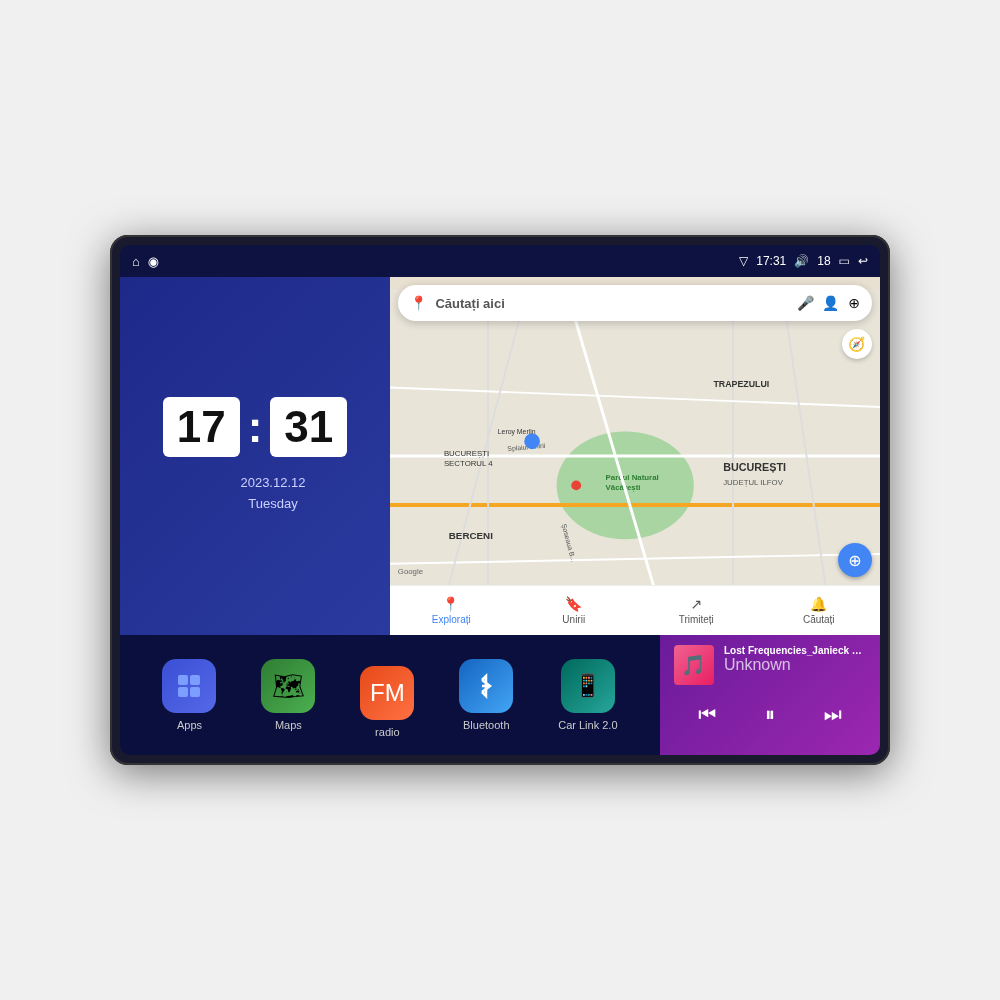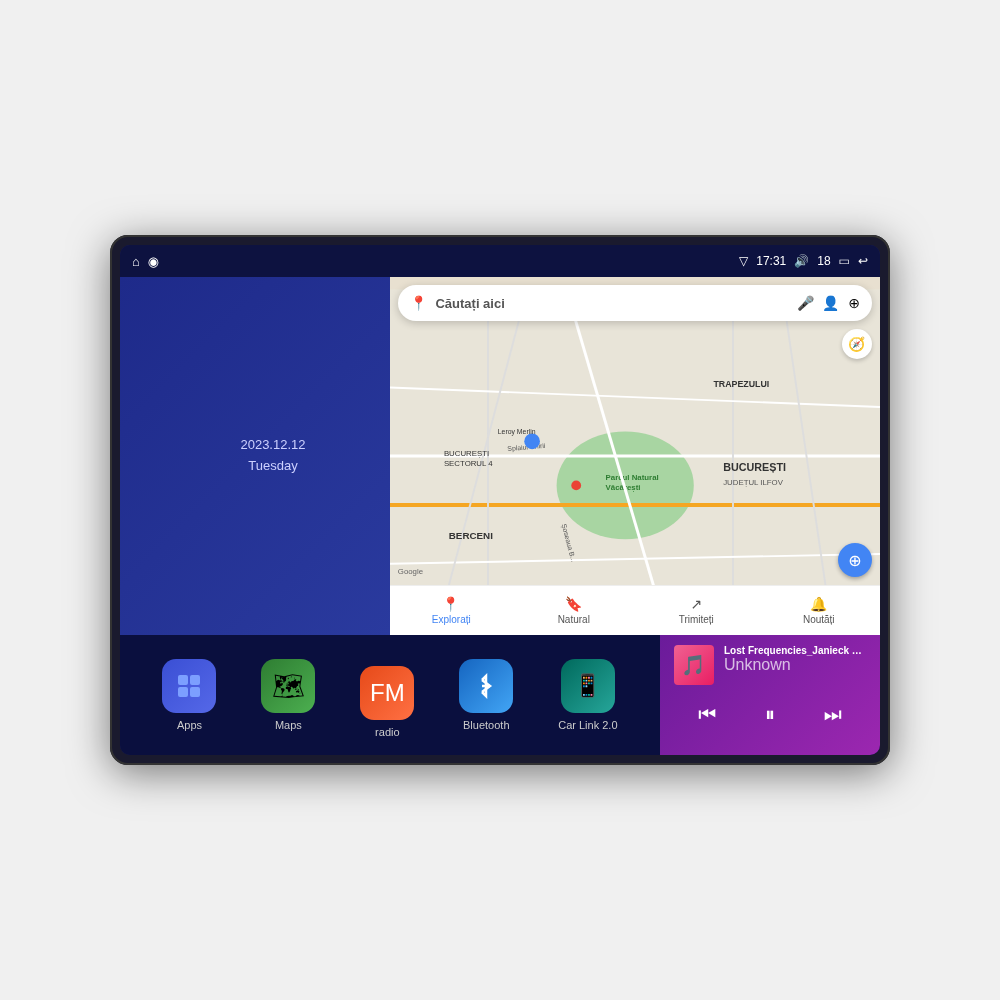--- a/index.html
+++ b/index.html
@@ -372,20 +372,25 @@
         <span>▭</span>
         <span>↩</span>
       </div>
     </div>
 
     <div class="main-area">
 
       <div class="top-section">
 
         <div class="clock-panel">
+          <div class="clock-display">
+            <div class="clock-digit">17</div>
+            <div class="clock-colon">:</div>
+            <div class="clock-digit">31</div>
+          </div>
           <div class="date-text">
             <div>2023.12.12</div>
             <div>Tuesday</div>
           </div>
         </div>
 
         <div class="map-panel">
 
           
           <svg class="map-svg" viewBox="0 0 500 340" xmlns="http://www.w3.org/2000/svg">
@@ -444,29 +449,29 @@
           <div class="map-location-btn">⊕</div>
 
           
           <div class="map-bottom-nav">
             <div class="map-nav-item active">
               <span class="map-nav-icon">📍</span>
               <span>Explorați</span>
             </div>
             <div class="map-nav-item">
               <span class="map-nav-icon">🔖</span>
-              <span>Natural</span>
+              <span>Unirii</span>
             </div>
             <div class="map-nav-item">
               <span class="map-nav-icon">↗</span>
               <span>Trimiteți</span>
             </div>
             <div class="map-nav-item">
               <span class="map-nav-icon">🔔</span>
-              <span>Noutăți</span>
+              <span>Căutați</span>
             </div>
           </div>
         </div>
       </div>
 
       <div class="bottom-section">
 
         <div class="shortcuts-panel">
 
           <div class="shortcut-item">

